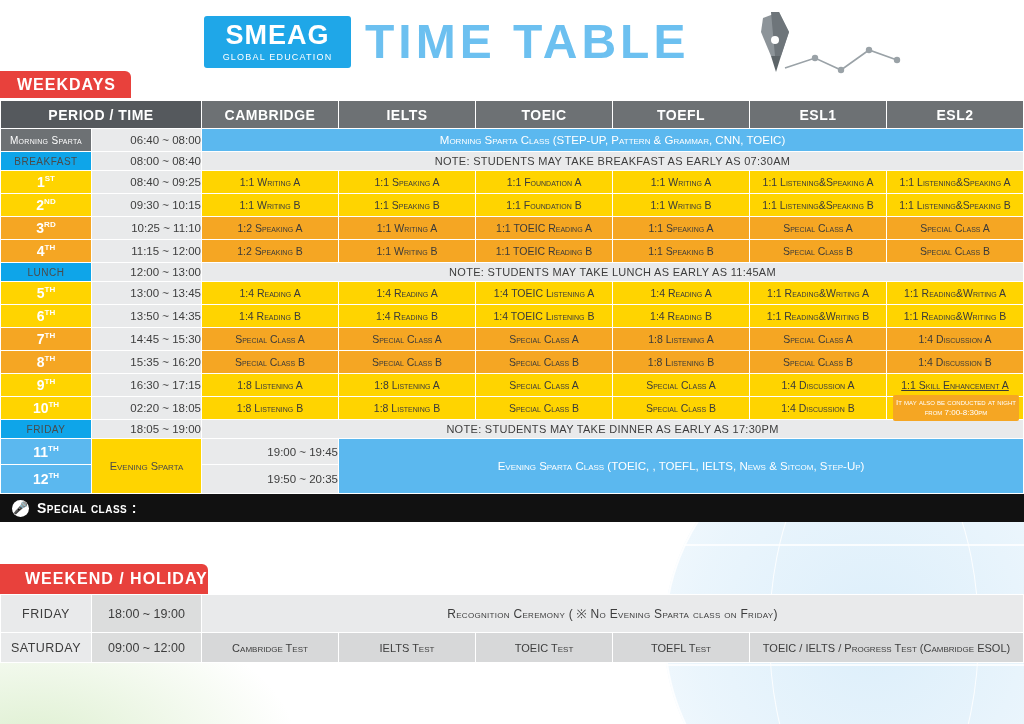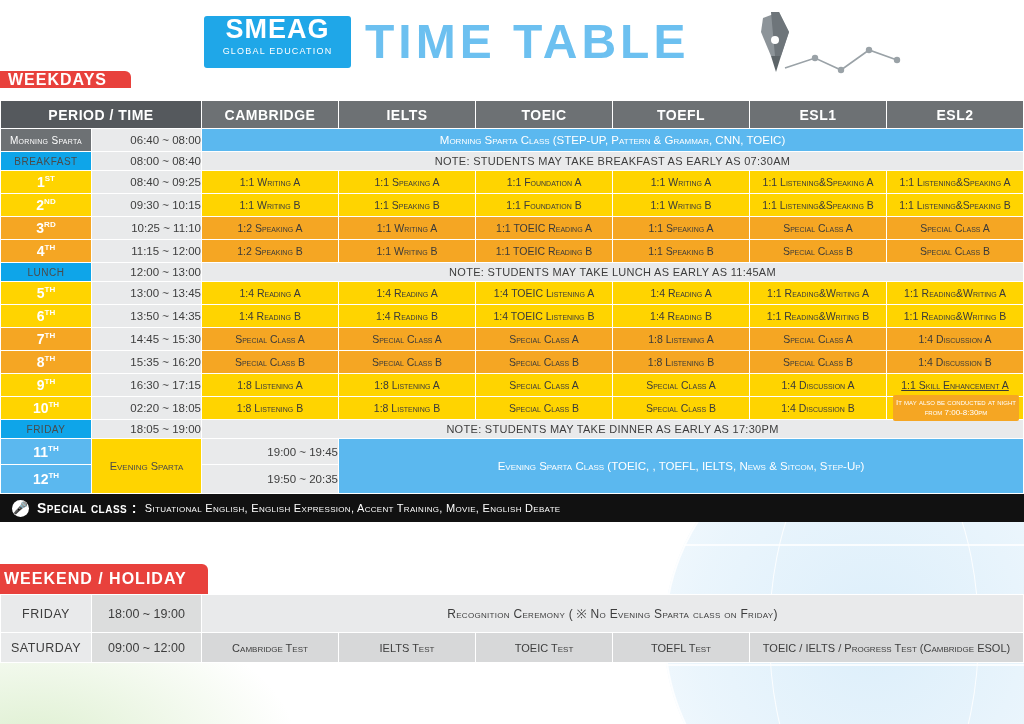--- a/index.html
+++ b/index.html
@@ -39,35 +39,35 @@
   .page { position:relative; z-index:2; width:1024px; height:724px; }
 
   
   .header { position:relative; height:100px; }
   .logo-title {
     position:absolute; left:204px; top:14px;
     display:flex; align-items:center; gap:14px;
   }
   .smeag-logo{
     width:147px; height:52px; background:#1fa7e8; border-radius:3px;
-    display:flex; flex-direction:column; align-items:center; 
+    display:flex; flex-direction:column; align-items:center; justify-content:center;
     color:#fff; line-height:1;
   }
   .smeag-logo .s1{ font-size:27px; font-weight:bold; letter-spacing:1px; }
   .smeag-logo .s2{ font-size:9px; letter-spacing:1.2px; margin-top:4px; }
   .tt-title{
     font-size:48px; font-weight:bold; letter-spacing:4px; color:#6cc0f0;
     font-family:"Liberation Sans", sans-serif;
   }
   .pen { position:absolute; left:745px; top:10px; width:160px; height:70px; }
 
   .weekdays-tab{
-    position:absolute; left:0; top:71px; width:131px; height:17px;
+    position:absolute; left:0; top:71px; width:131px; height:27px;
     background:#e8413c; color:#fff; font-weight:bold; font-size:16px;
-    letter-spacing:1px; display:flex; align-items:center; padding-left:8px;
+    letter-spacing:1px; display:flex; align-items:center; padding-left:17px;
     border-top-right-radius:6px;
   }
 
   
   table.tt { border-collapse:collapse; width:1024px; table-layout:fixed; }
   table.tt td, table.tt th { border:1px solid #ffffff; padding:0; }
 
   .col-period{ width:91px; }
   .col-time{ width:110px; }
   .col-sub{ width:137px; }
@@ -136,21 +136,21 @@
   .special-strip .mic{
     width:17px; height:17px; border-radius:50%; background:#fff; color:#111;
     display:flex; align-items:center; justify-content:center; font-size:12px;
   }
   .special-strip .lbl{ font-size:14px; font-weight:bold; font-variant:small-caps; letter-spacing:0.5px; }
   .special-strip .txt{ font-size:11px; font-variant:small-caps; letter-spacing:0.3px; }
 
   .weekend-tab{
     margin-top:42px; width:208px; height:30px; background:#e8413c; color:#fff;
     font-weight:bold; font-size:16px; letter-spacing:1px; display:flex;
-    align-items:center; padding-left:4px; border-top-right-radius:6px;
+    align-items:center; padding-left:25px; border-top-right-radius:6px;
   }
   .wk-day{
     background:#e9eaeb; color:#3d3d3d; font-size:12.5px; text-align:center;
     font-variant:small-caps; height:30px; letter-spacing:0.5px;
   }
   .wk-time{
     background:#dcdddd; color:#3d3d3d; font-size:12.5px; text-align:center; height:30px;
   }
   .wk-cell{
     background:#d7d8d9; color:#3d3d3d; font-size:11px; text-align:center;
@@ -369,21 +369,20 @@
     <tr>
       <td class="blue period-label" style="height:29px"><span>12</span><sup>TH</sup></td>
       <td class="time-cell">19:50 ~ 20:35</td>
     </tr>
   </tbody>
     </table>
 
   <div class="special-strip">
     <span class="mic">🎤</span>
     <span class="lbl">Special class :</span>
-    <span class="txt">Situational English, English Expression, Accent Training, Movie, English Debate</span>
   </div>
 
   <div class="weekend-tab">WEEKEND / HOLIDAY</div>
 
   <table class="tt">
     <colgroup>
       <col class="col-period">
         <col class="col-time">
       <col class="col-sub">
         <col class="col-sub">

